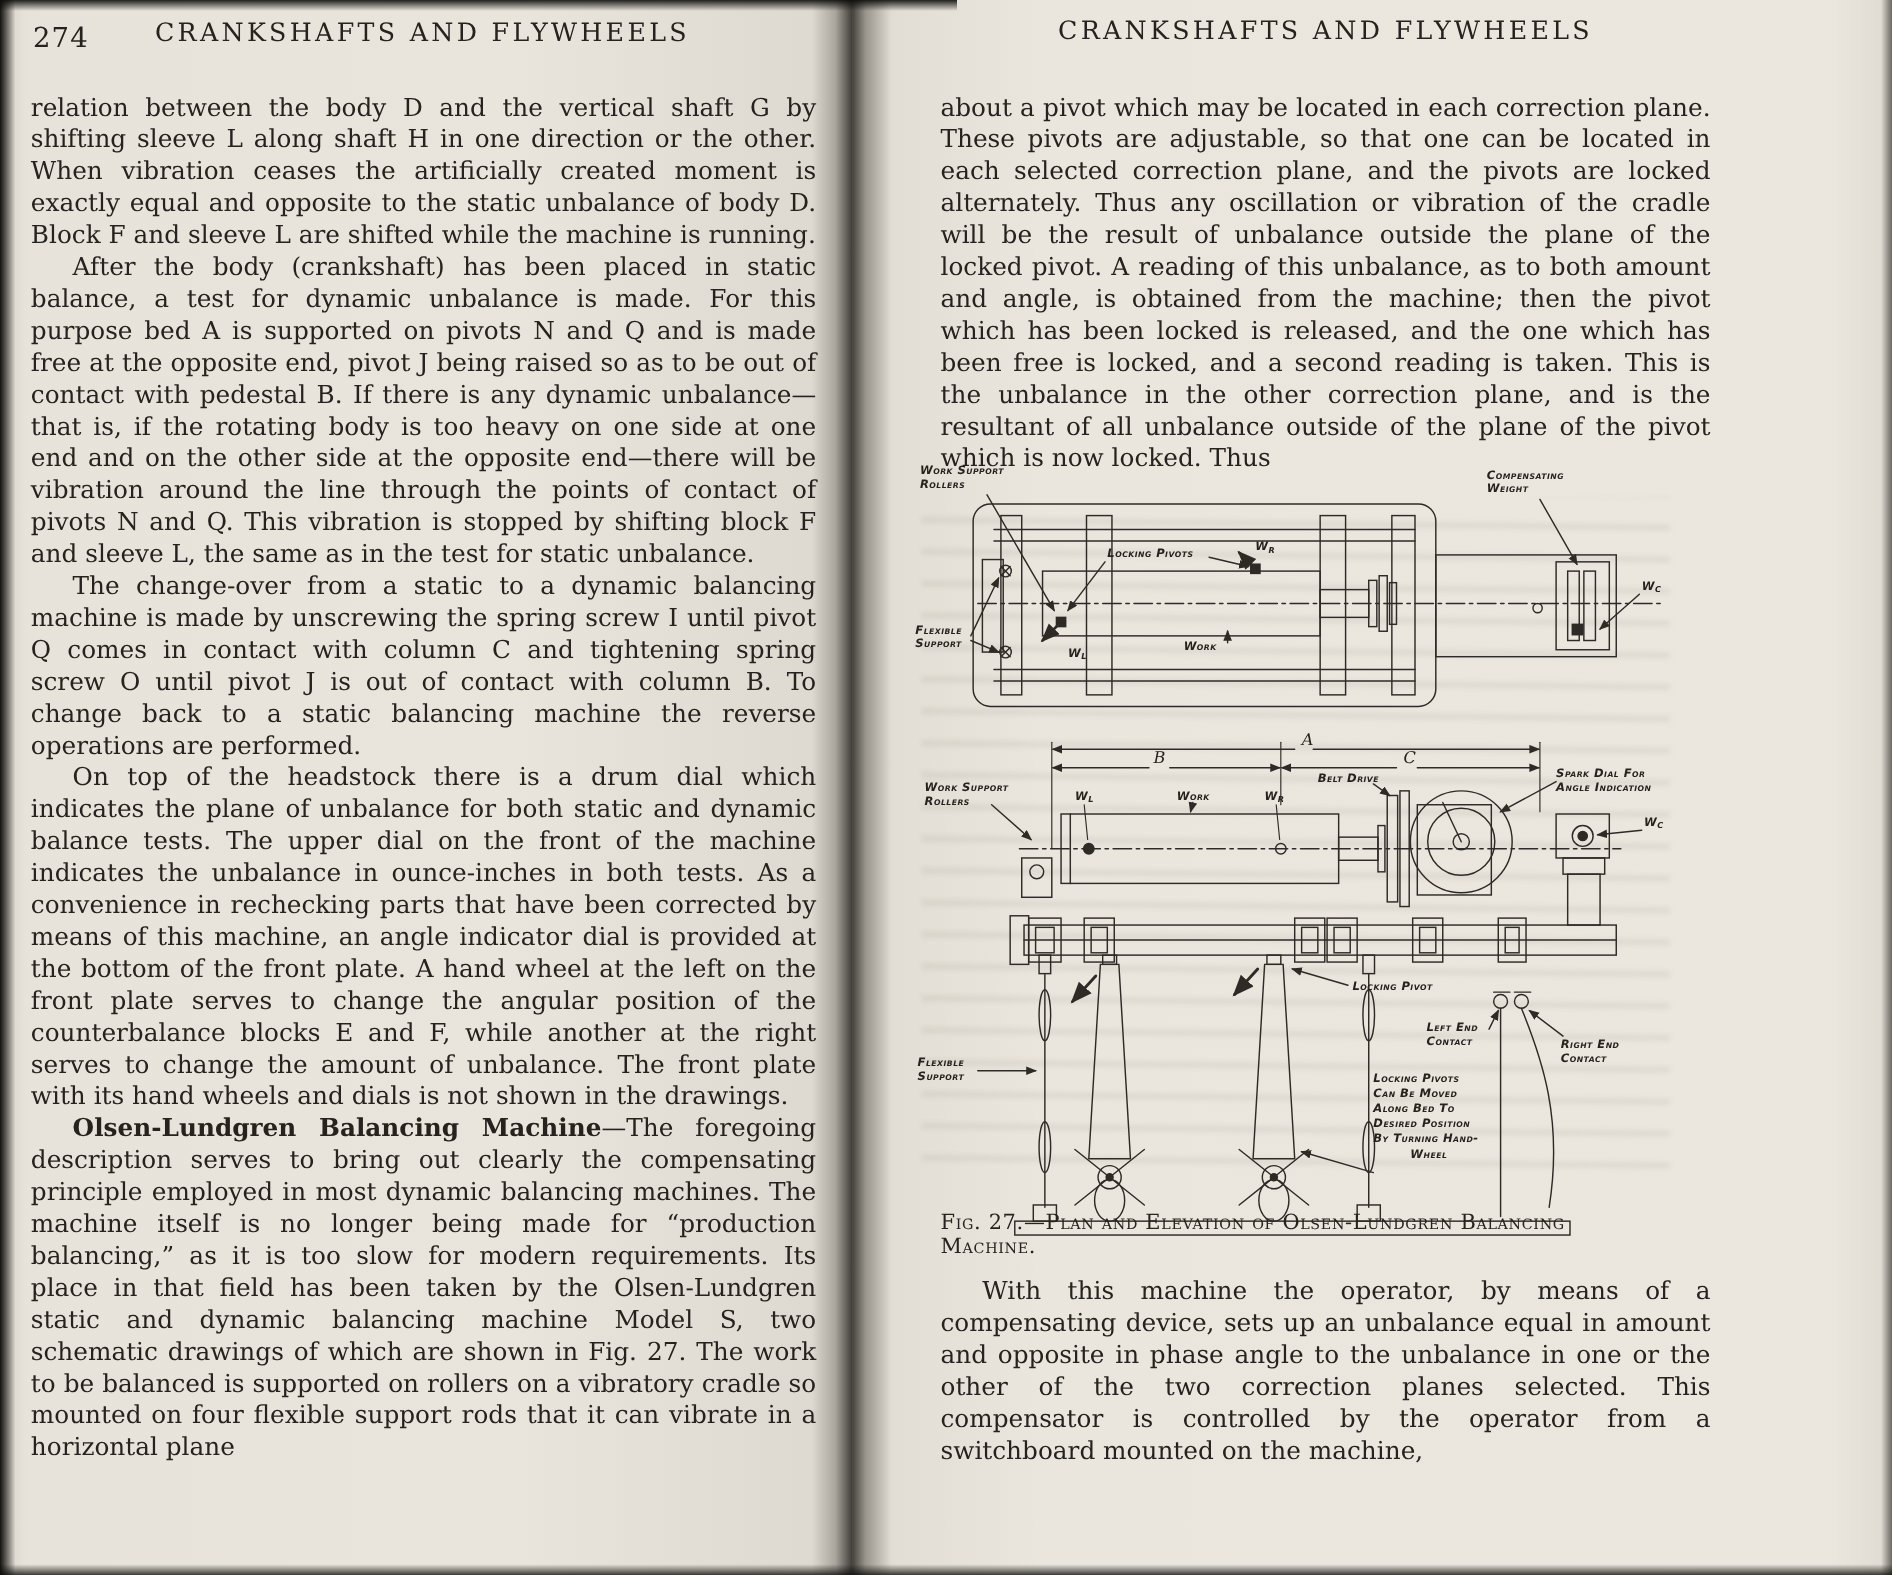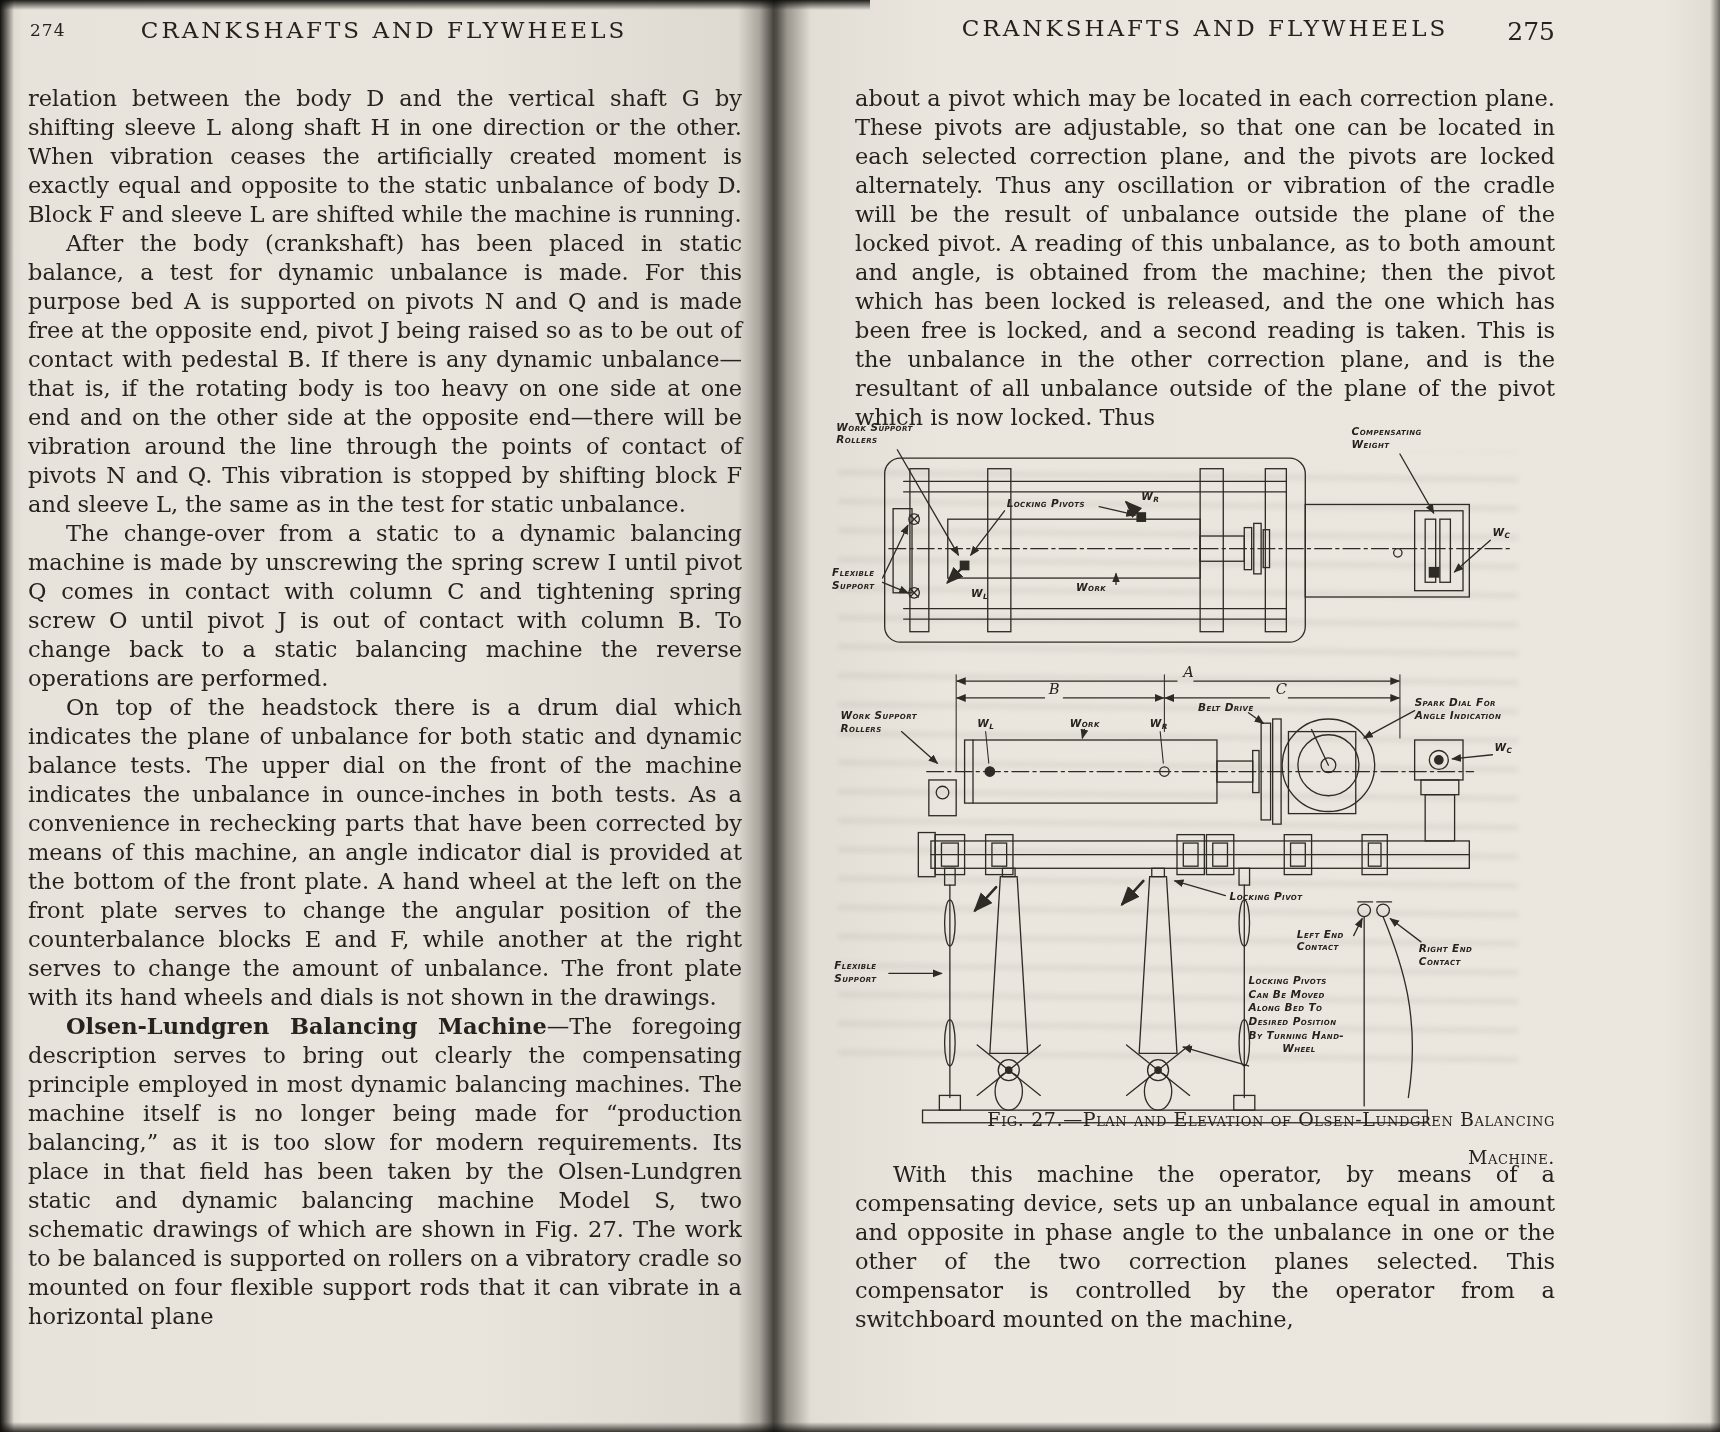--- a/index.html
+++ b/index.html
@@ -14,41 +14,41 @@
     background:linear-gradient(90deg,#14130f,rgba(20,19,15,0))}
   .edge-top{position:absolute;left:0;top:0;width:870px;height:10px;z-index:5;
     background:linear-gradient(180deg,rgba(12,11,8,.9),rgba(12,11,8,0))}
   .edge-bottom{position:absolute;left:0;bottom:0;width:1720px;height:10px;z-index:5;
     background:linear-gradient(0deg,rgba(12,11,8,.8),rgba(12,11,8,0))}
   .edge-right{position:absolute;right:0;top:0;width:10px;height:1432px;z-index:5;
     background:linear-gradient(270deg,rgba(12,11,8,.55),rgba(12,11,8,0))}
   .gutter{position:absolute;left:738px;top:0;width:72px;height:1432px;z-index:4;
     background:linear-gradient(90deg,rgba(0,0,0,0) 0%,rgba(30,27,22,.28) 30%,
       rgba(16,14,11,.74) 50%,rgba(44,40,34,.34) 68%,rgba(0,0,0,0) 100%)}
-  .hdr-num{position:absolute;font-size:17px;letter-spacing:1px}
+  .hdr-num{position:absolute;font-size:25px;letter-spacing:1px}
   .hdr-title{position:absolute;text-align:center;font-size:23px;letter-spacing:3px}
   .lp-num{left:30px;top:20px}
   .lp-title{left:28px;top:17px;width:712px}
   .rp-title{left:79px;top:15px;width:700px}
   .rp-num{left:79px;top:17px;width:700px;text-align:right;font-size:25px;position:absolute}
   .body-text{position:absolute;font-size:22.5px;line-height:29px;text-align:justify;
     text-justify:inter-word}
   .lp-body{left:28px;top:84px;width:714px}
   .rp-top{left:79px;top:84px;width:700px}
   .rp-bottom{left:79px;top:1160px;width:700px}
   .body-text p{margin:0}
   .body-text p.indent{text-indent:38px}
   .figure{position:absolute;left:54px;top:416px;width:694px;height:700px}
   .bleed{position:absolute;left:8px;top:36px;right:6px;bottom:40px;opacity:.5;
     background:repeating-linear-gradient(.6deg,transparent 0 20px,
       rgba(95,88,76,.20) 22px,rgba(95,88,76,.20) 25px,transparent 27px 29px);
     filter:blur(2.5px)}
   .figure svg{position:relative;width:694px;height:709px;display:block}
-  .caption{position:absolute;left:79px;top:1100px;width:700px;text-align:right;
-    font-size:19px;font-variant:small-caps;letter-spacing:.6px;line-height:38px}
+  .caption{position:absolute;left:79px;top:1100px;width:700px;text-align:left;
+    font-size:19px;font-variant:small-caps;letter-spacing:.6px;line-height:22px}
   .caption-inner{display:inline-block;max-width:580px}
   .fl{font-family:"DejaVu Sans",sans-serif;font-style:italic;font-weight:600;
       font-size:10px;font-variant:small-caps;letter-spacing:.4px;fill:#26231e}
   .fsub{font-size:7px}
   .fdim{font-family:"DejaVu Serif",serif;font-style:italic;font-size:14px;fill:#26231e}
 </style>
 </head>
 <body>
 
 <div class="page left-page">
@@ -58,21 +58,20 @@
     <p>relation between the body D and the vertical shaft G by shifting sleeve L along shaft H in one direction or the other. When vibration ceases the artificially created moment is exactly equal and opposite to the static unbalance of body D. Block F and sleeve L are shifted while the machine is running.</p>
     <p class="indent">After the body (crankshaft) has been placed in static balance, a test for dynamic unbalance is made. For this purpose bed A is supported on pivots N and Q and is made free at the opposite end, pivot J being raised so as to be out of contact with pedestal B. If there is any dynamic unbalance—that is, if the rotating body is too heavy on one side at one end and on the other side at the opposite end—there will be vibration around the line through the points of contact of pivots N and Q. This vibration is stopped by shifting block F and sleeve L, the same as in the test for static unbalance.</p>
     <p class="indent">The change-over from a static to a dynamic balancing machine is made by unscrewing the spring screw I until pivot Q comes in contact with column C and tightening spring screw O until pivot J is out of contact with column B. To change back to a static balancing machine the reverse operations are performed.</p>
     <p class="indent">On top of the headstock there is a drum dial which indicates the plane of unbalance for both static and dynamic balance tests. The upper dial on the front of the machine indicates the unbalance in ounce-inches in both tests. As a convenience in rechecking parts that have been corrected by means of this machine, an angle indicator dial is provided at the bottom of the front plate. A hand wheel at the left on the front plate serves to change the angular position of the counterbalance blocks E and F, while another at the right serves to change the amount of unbalance. The front plate with its hand wheels and dials is not shown in the drawings.</p>
     <p class="indent"><b>Olsen-Lundgren Balancing Machine</b><span>—The foregoing description serves to bring out clearly the compensating principle employed in most dynamic balancing machines. The machine itself is no longer being made for “production balancing,” as it is too slow for modern requirements. Its place in that field has been taken by the Olsen-Lundgren static and dynamic balancing machine Model S, two schematic drawings of which are shown in Fig. 27. The work to be balanced is supported on rollers on a vibratory cradle so mounted on four flexible support rods that it can vibrate in a horizontal plane</span></p>
   </div>
 </div>
 
 <div class="page right-page">
   <div class="hdr-title rp-title">CRANKSHAFTS AND FLYWHEELS</div>
-  <div class="rp-num">275</div>
 
   <div class="body-text rp-top">
     <p>about a pivot which may be located in each correction plane. These pivots are adjustable, so that one can be located in each selected correction plane, and the pivots are locked alternately. Thus any oscillation or vibration of the cradle will be the result of unbalance outside the plane of the locked pivot. A reading of this unbalance, as to both amount and angle, is obtained from the machine; then the pivot which has been locked is released, and the one which has been free is locked, and a second reading is taken. This is the unbalance in the other correction plane, and is the resultant of all unbalance outside of the plane of the pivot which is now locked. Thus</p>
   </div>
 
   <div class="figure">
     <div class="bleed"></div>
     <svg viewBox="0 0 660 674">
       <defs>
         <marker id="ah" markerWidth="9" markerHeight="8" refX="6.5" refY="3" orient="auto">

